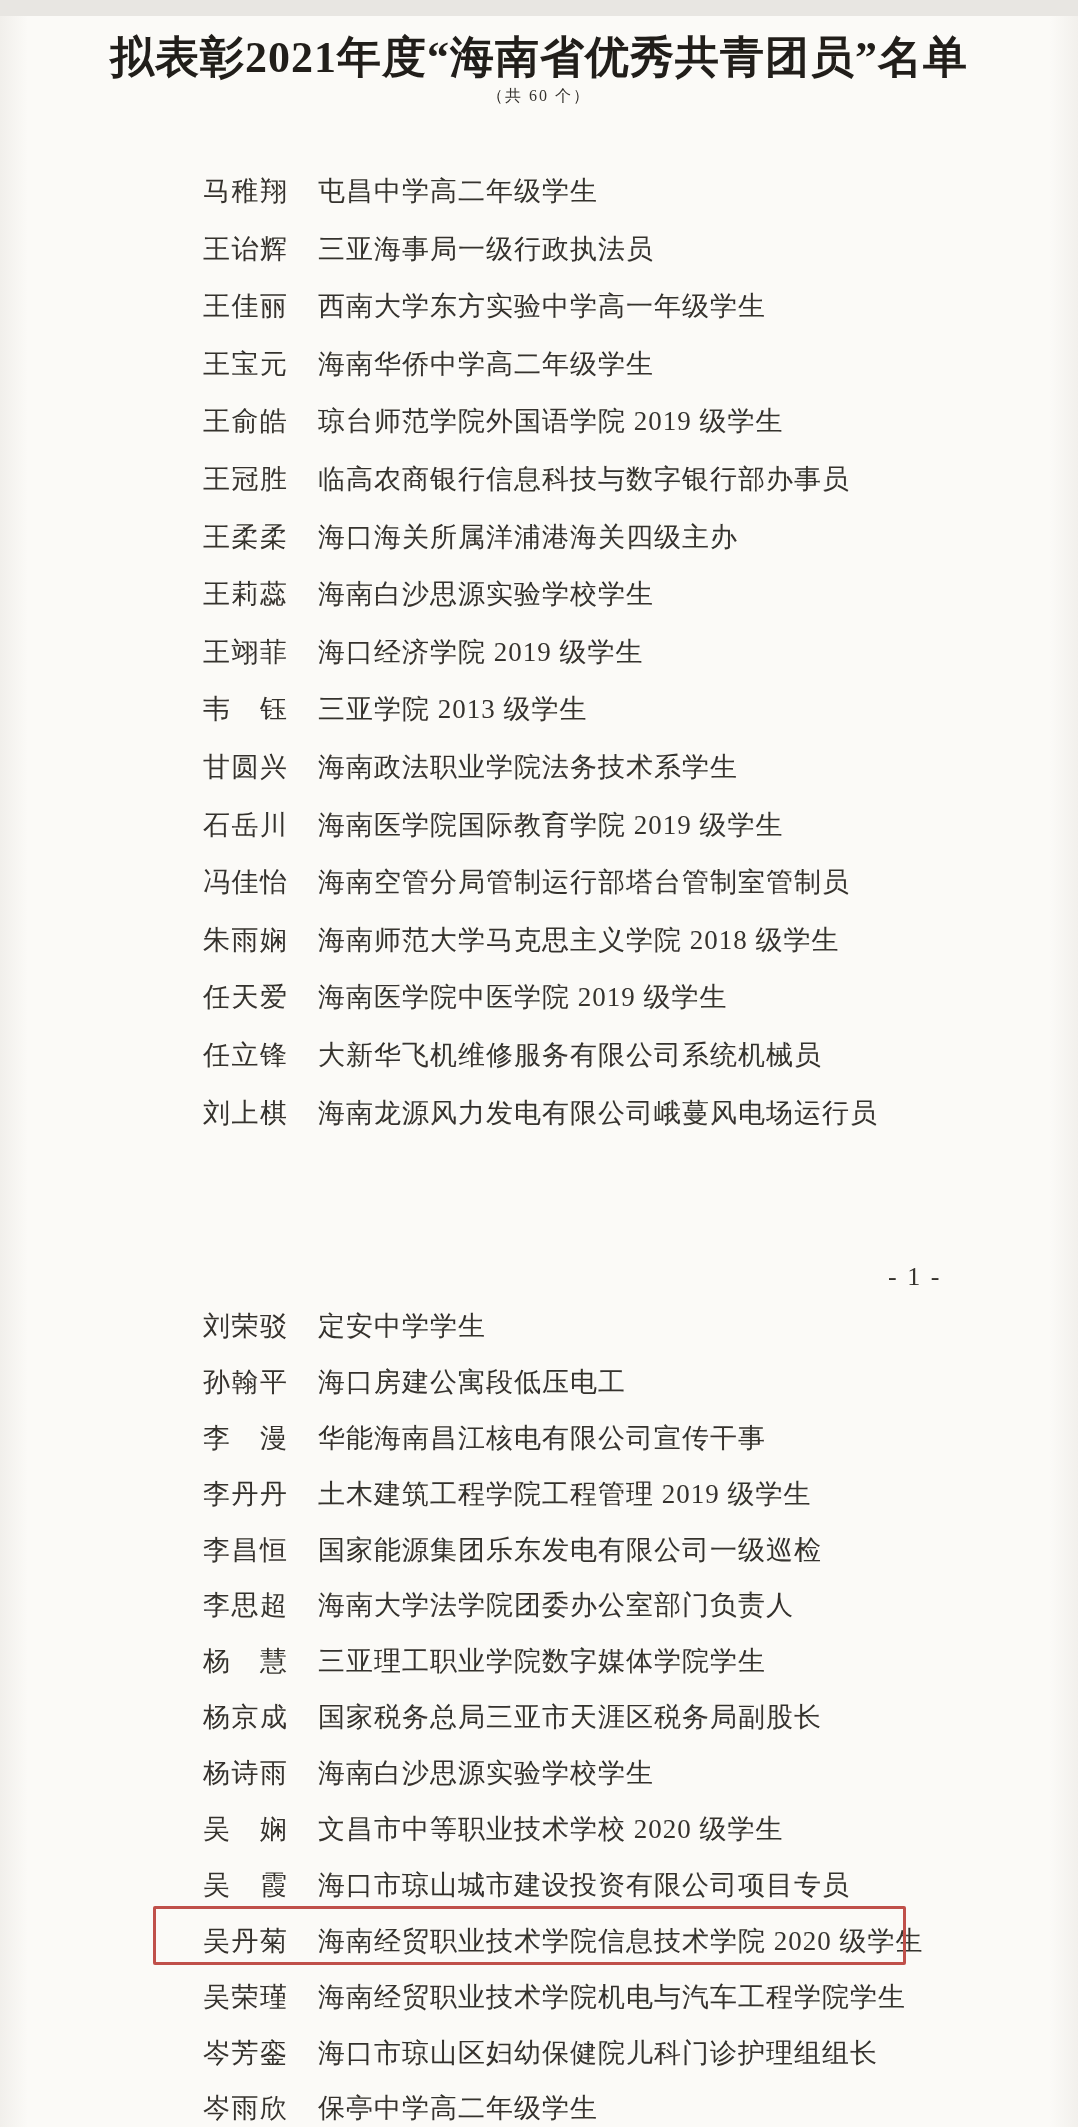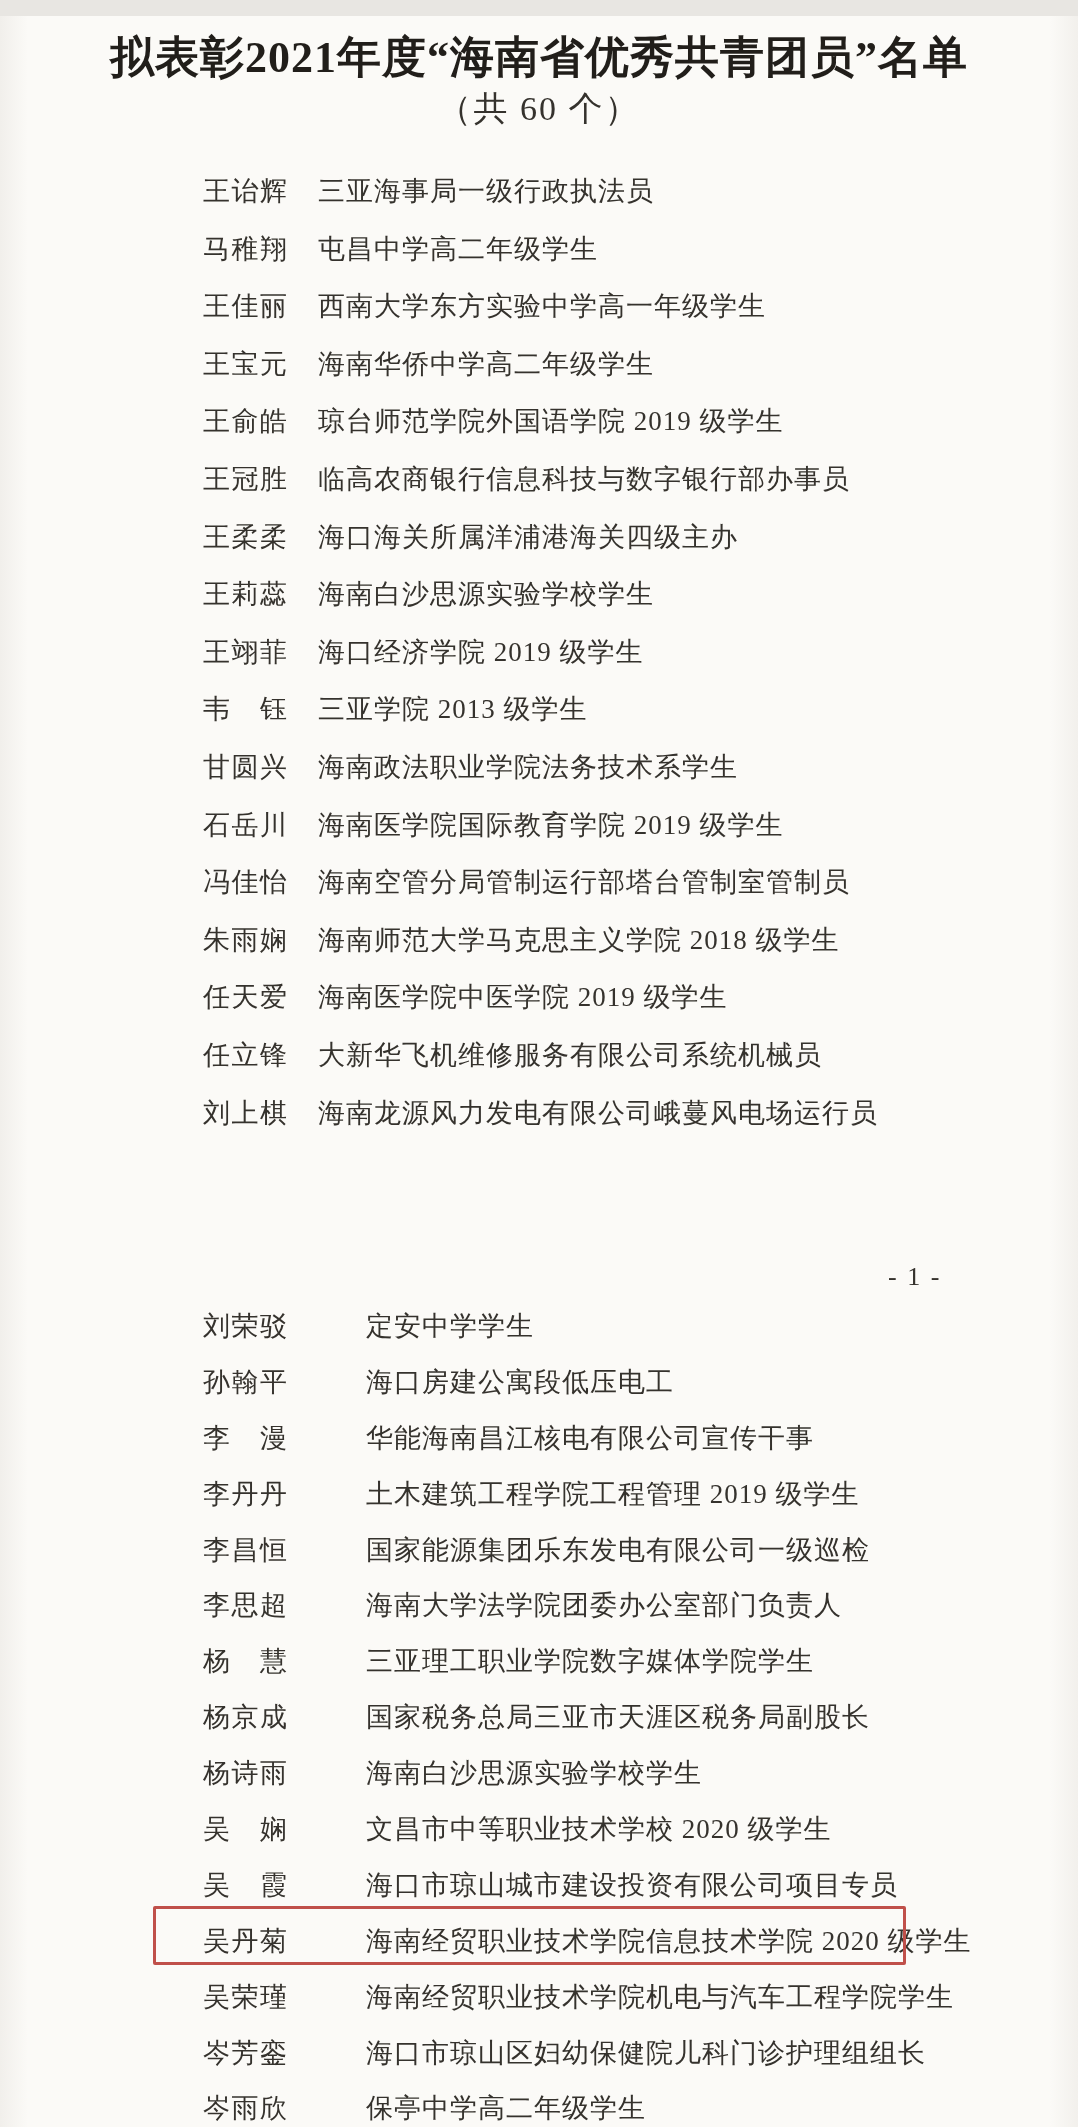--- a/index.html
+++ b/index.html
@@ -31,40 +31,40 @@
     letter-spacing: 1px;
     color: #211e1a;
     white-space: nowrap;
   }
   .subtitle {
     position: absolute;
     top: 70px;
     left: 0;
     width: 100%;
     text-align: center;
-    font-size: 34px;
+    font-size: 16px;
     letter-spacing: 2px;
     color: #35322d;
   }
   .list {
     position: absolute;
     left: 203px;
     margin: 0;
     padding: 0;
     list-style: none;
   }
   .list.page1 { top: 158px; }
   .list.page2 { top: 1293px; }
   .row {
     position: relative;
     display: flex;
     align-items: flex-start;
   }
   .page1 .row { height: 57.6px; }
-  .page2 .row { height: 55.9px; gap: 48px; }
+  .page2 .row { height: 55.9px; }
   .name {
     display: inline-block;
     width: 84px;
     font-size: 27px;
     line-height: 34px;
     text-align: justify;
     text-align-last: justify;
     white-space: nowrap;
     color: #35322d;
   }
@@ -99,27 +99,27 @@
 </style>
 </head>
 <body>
 
 <div class="doc" style="--highlight-color: #c0504a;">
   <h1 class="title">拟表彰2021年度“海南省优秀共青团员”名单</h1>
   <div class="subtitle">（共 60 个）</div>
 
   <ol class="list page1">
   <li class="row">
+    <span class="name">马稚翔</span>
+    <span class="role">屯昌中学高二年级学生</span>
+  </li>
+
+  <li class="row">
     <span class="name">王诒辉</span>
     <span class="role">三亚海事局一级行政执法员</span>
-  </li>
-
-  <li class="row">
-    <span class="name">马稚翔</span>
-    <span class="role">屯昌中学高二年级学生</span>
   </li>
 
   <li class="row">
     <span class="name">王佳丽</span>
     <span class="role">西南大学东方实验中学高一年级学生</span>
   </li>
 
   <li class="row">
     <span class="name">王宝元</span>
     <span class="role">海南华侨中学高二年级学生</span>

